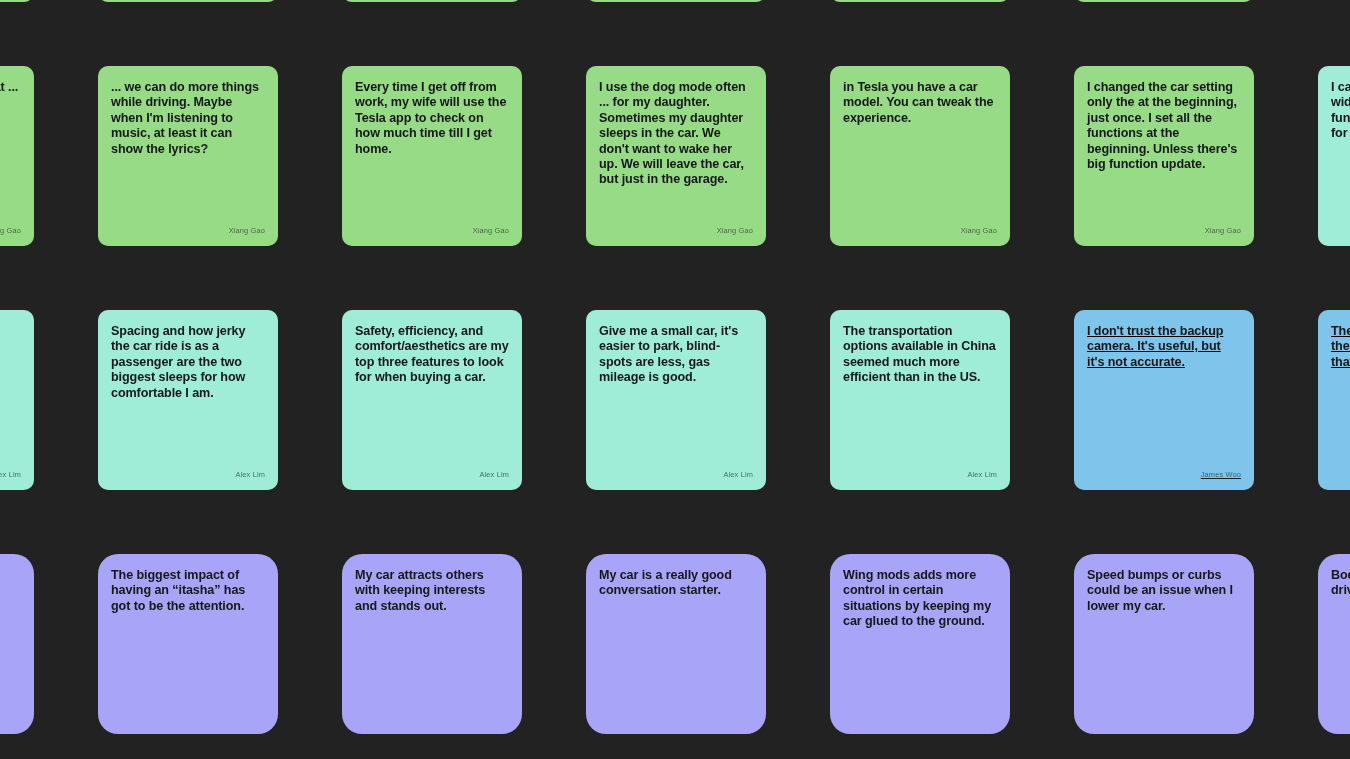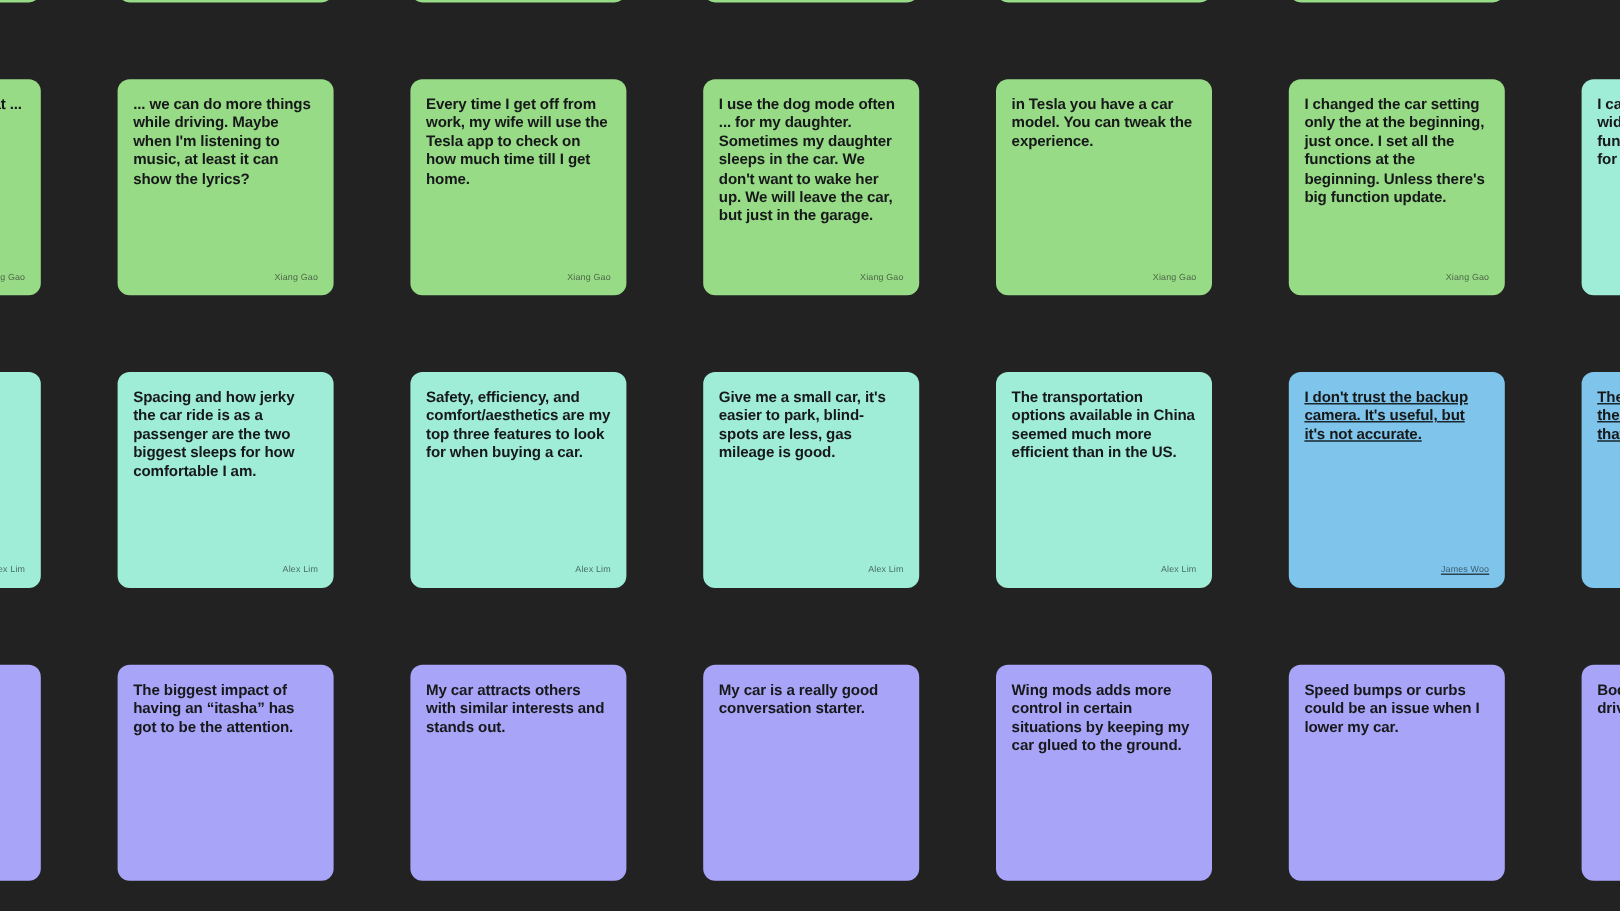--- a/index.html
+++ b/index.html
@@ -65,21 +65,21 @@
   .c-green  { background: #97DB86; }
   .c-green  .note-author { color: #3c4a38; }
   .c-teal   { background: #9FEDD7; }
   .c-teal   .note-author { color: #37504a; }
   .c-blue   { background: #7FC4EA; text-decoration: underline; }
   .c-blue   .note-author { color: #2d4656; }
   .c-purple { background: #A8A5F9; }
   .c-purple .note-author { color: #3b3a5e; }
 
   
-  .board-row.last .note-card { min-height: 180px; }
+  .board-row.last .note-card { min-height: 180px; border-radius: 20px; }
 </style>
 </head>
 <body>
 
 <div id="board">
     <div class="board-row">
       <div class="note-card c-green"></div>
       <div class="note-card c-green">
         <div class="note-text"></div>
       </div>
@@ -151,21 +151,21 @@
     <div class="board-row last">
       <div class="note-card c-purple">
         <div class="note-text">My car says</div>
         <div class="note-author"></div>
       </div>
       <div class="note-card c-purple">
         <div class="note-text">The biggest impact of having an “itasha” has got to be the attention.</div>
         <div class="note-author"></div>
       </div>
       <div class="note-card c-purple">
-        <div class="note-text">My car attracts others with similar interests and stands out.</div>
+        <div class="note-text">My car attracts others with keeping interests and stands out.</div>
         <div class="note-author"></div>
       </div>
       <div class="note-card c-purple">
         <div class="note-text">My car is a really good conversation starter.</div>
         <div class="note-author"></div>
       </div>
       <div class="note-card c-purple">
         <div class="note-text">Wing mods adds more control in certain situations by keeping my car glued to the ground.</div>
         <div class="note-author"></div>
       </div>

